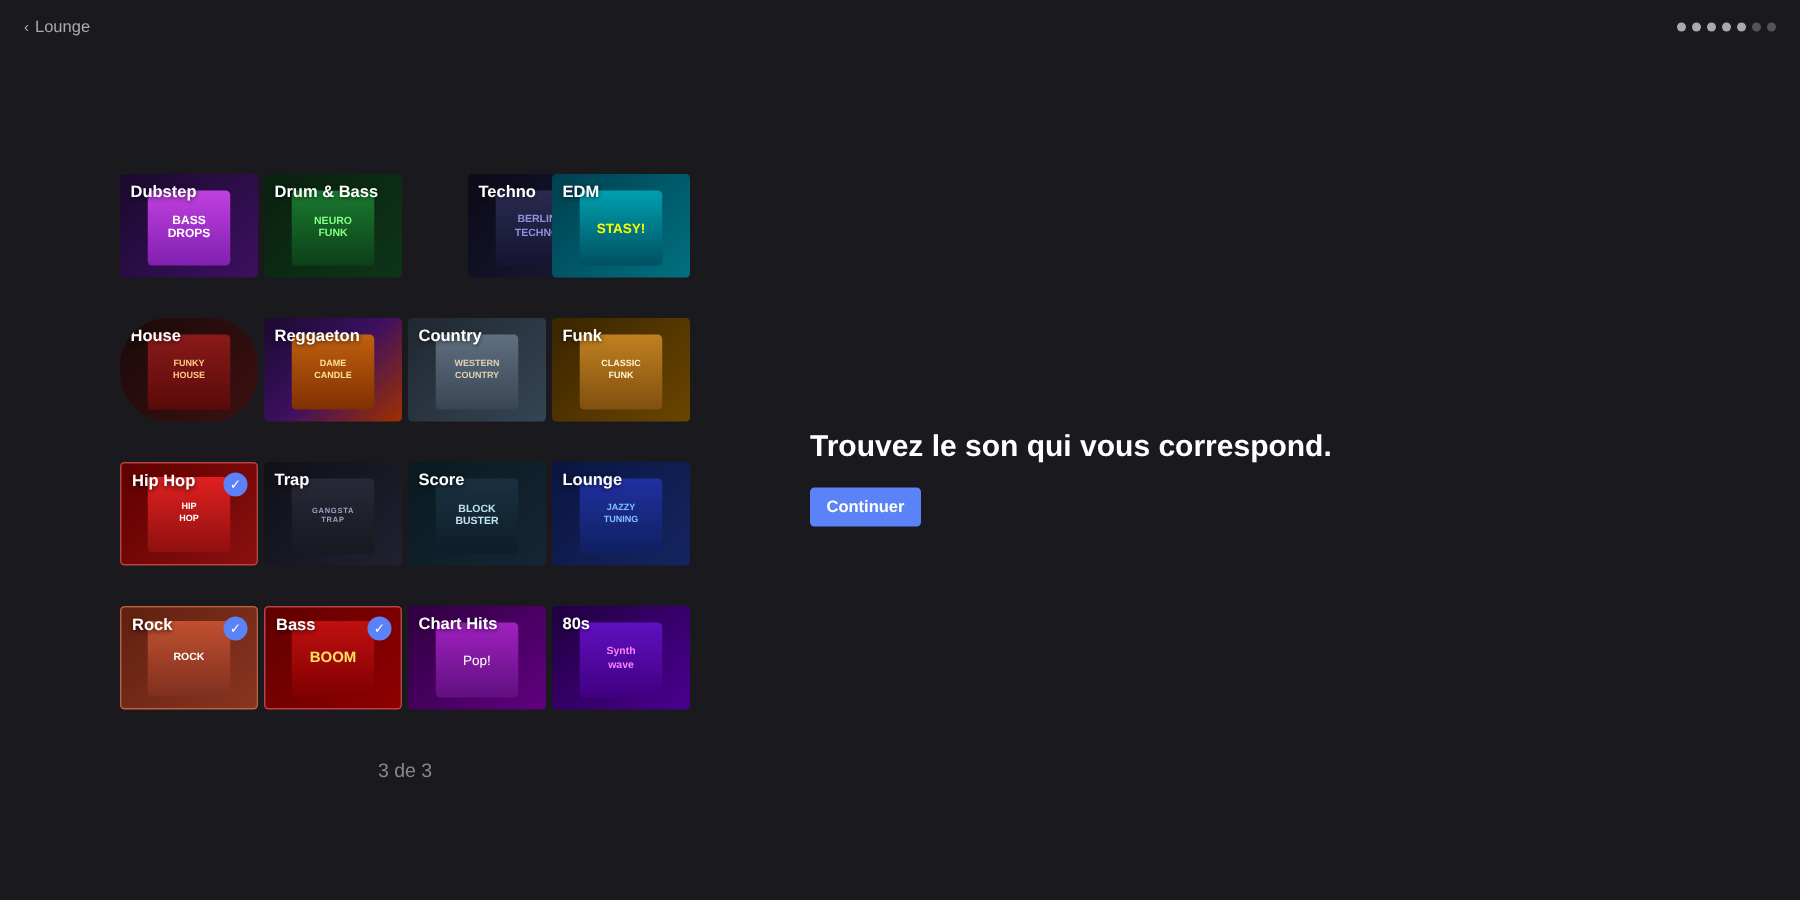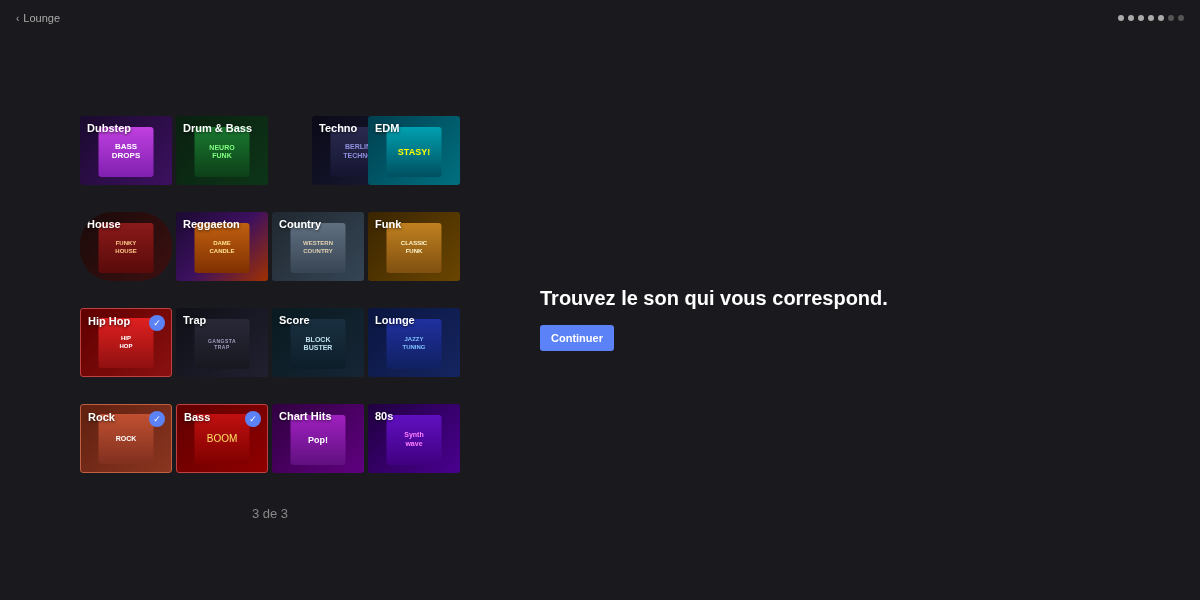--- a/index.html
+++ b/index.html
@@ -396,41 +396,41 @@
       left: 50%;
       transform: translateX(-50%);
       width: 55px;
       height: 50px;
       border-radius: 3px;
       background: linear-gradient(180deg, #c01010 0%, #800000 100%);
       display: flex;
       align-items: center;
       justify-content: center;
       font-size: 10px;
-      font-weight: 400;
+      font-weight: 700;
       color: #ffe060;
       text-align: center;
     }
 
     
     .card-charthits { background: linear-gradient(135deg, #300040 0%, #600080 100%); }
     .card-charthits .art-shape {
       position: absolute;
       bottom: 8px;
       left: 50%;
       transform: translateX(-50%);
       width: 55px;
       height: 50px;
       border-radius: 3px;
       background: linear-gradient(180deg, #a020c0 0%, #601080 100%);
       display: flex;
       align-items: center;
       justify-content: center;
       font-size: 9px;
-      font-weight: 700;
+      font-weight: 400;
       color: #fff;
       text-align: left;
     }
 
     
     .card-80s { background: linear-gradient(135deg, #200040 0%, #4a0090 100%); }
     .card-80s .art-shape {
       position: absolute;
       bottom: 8px;
       left: 50%;

